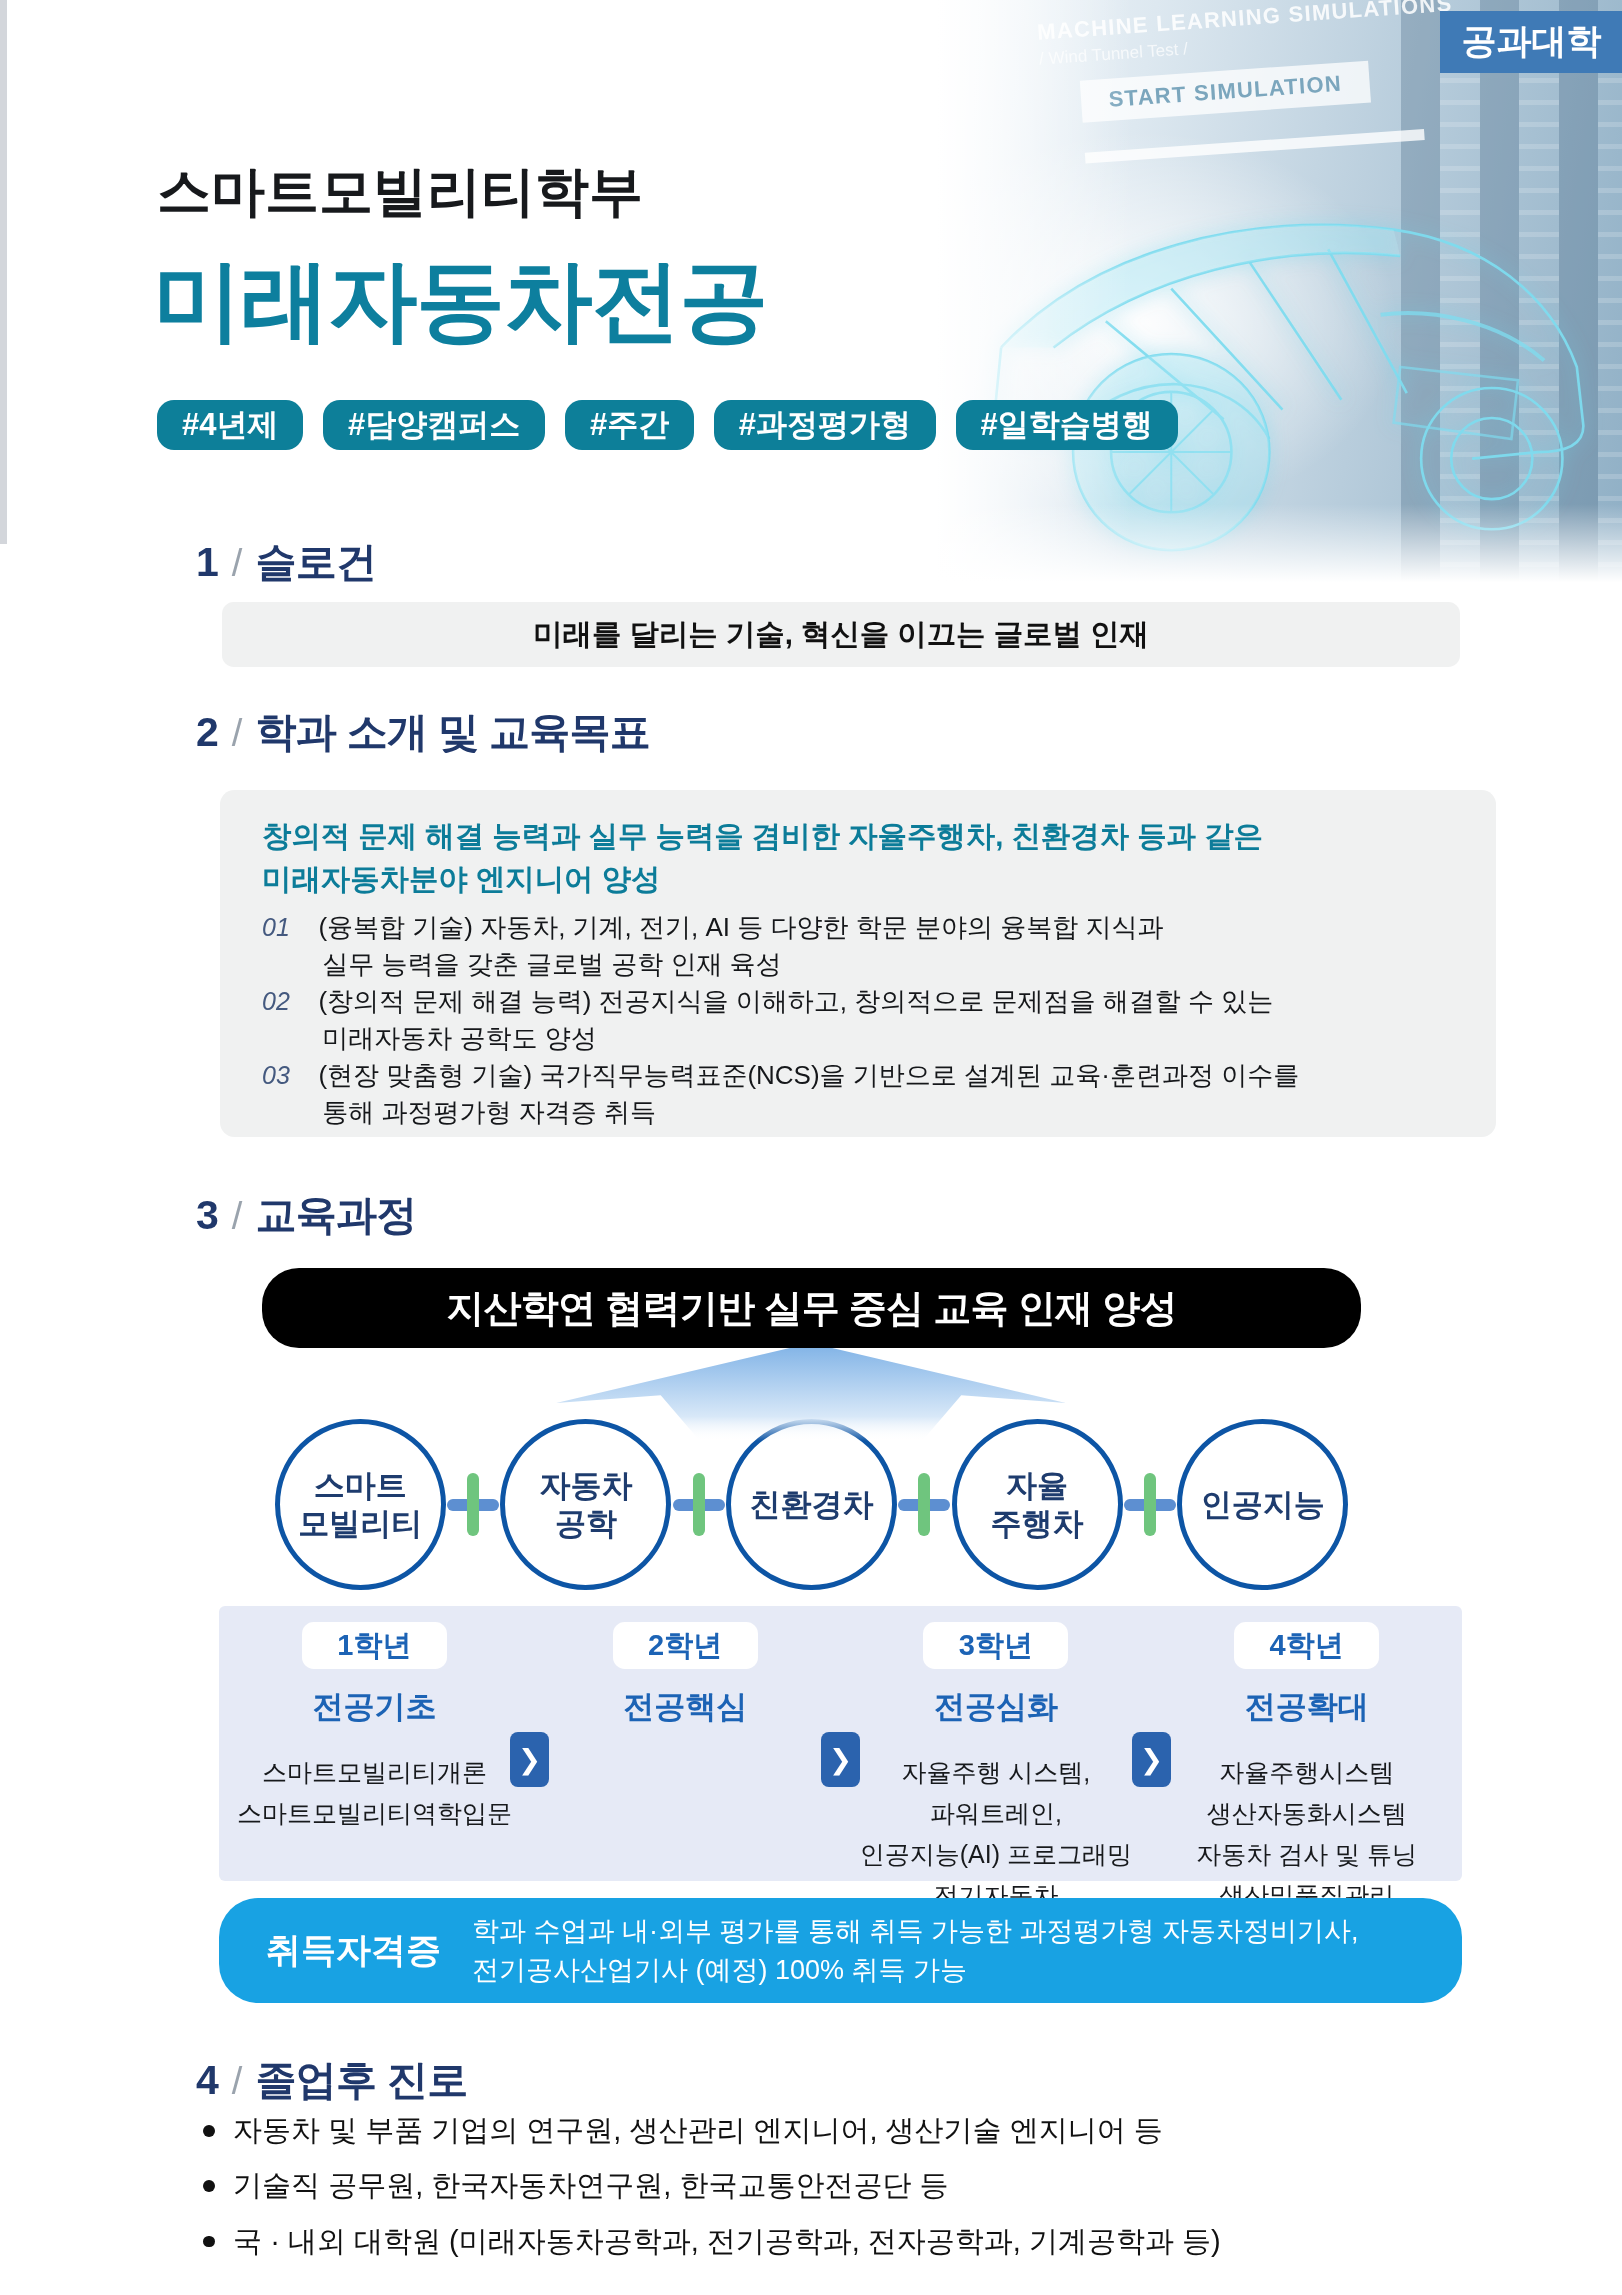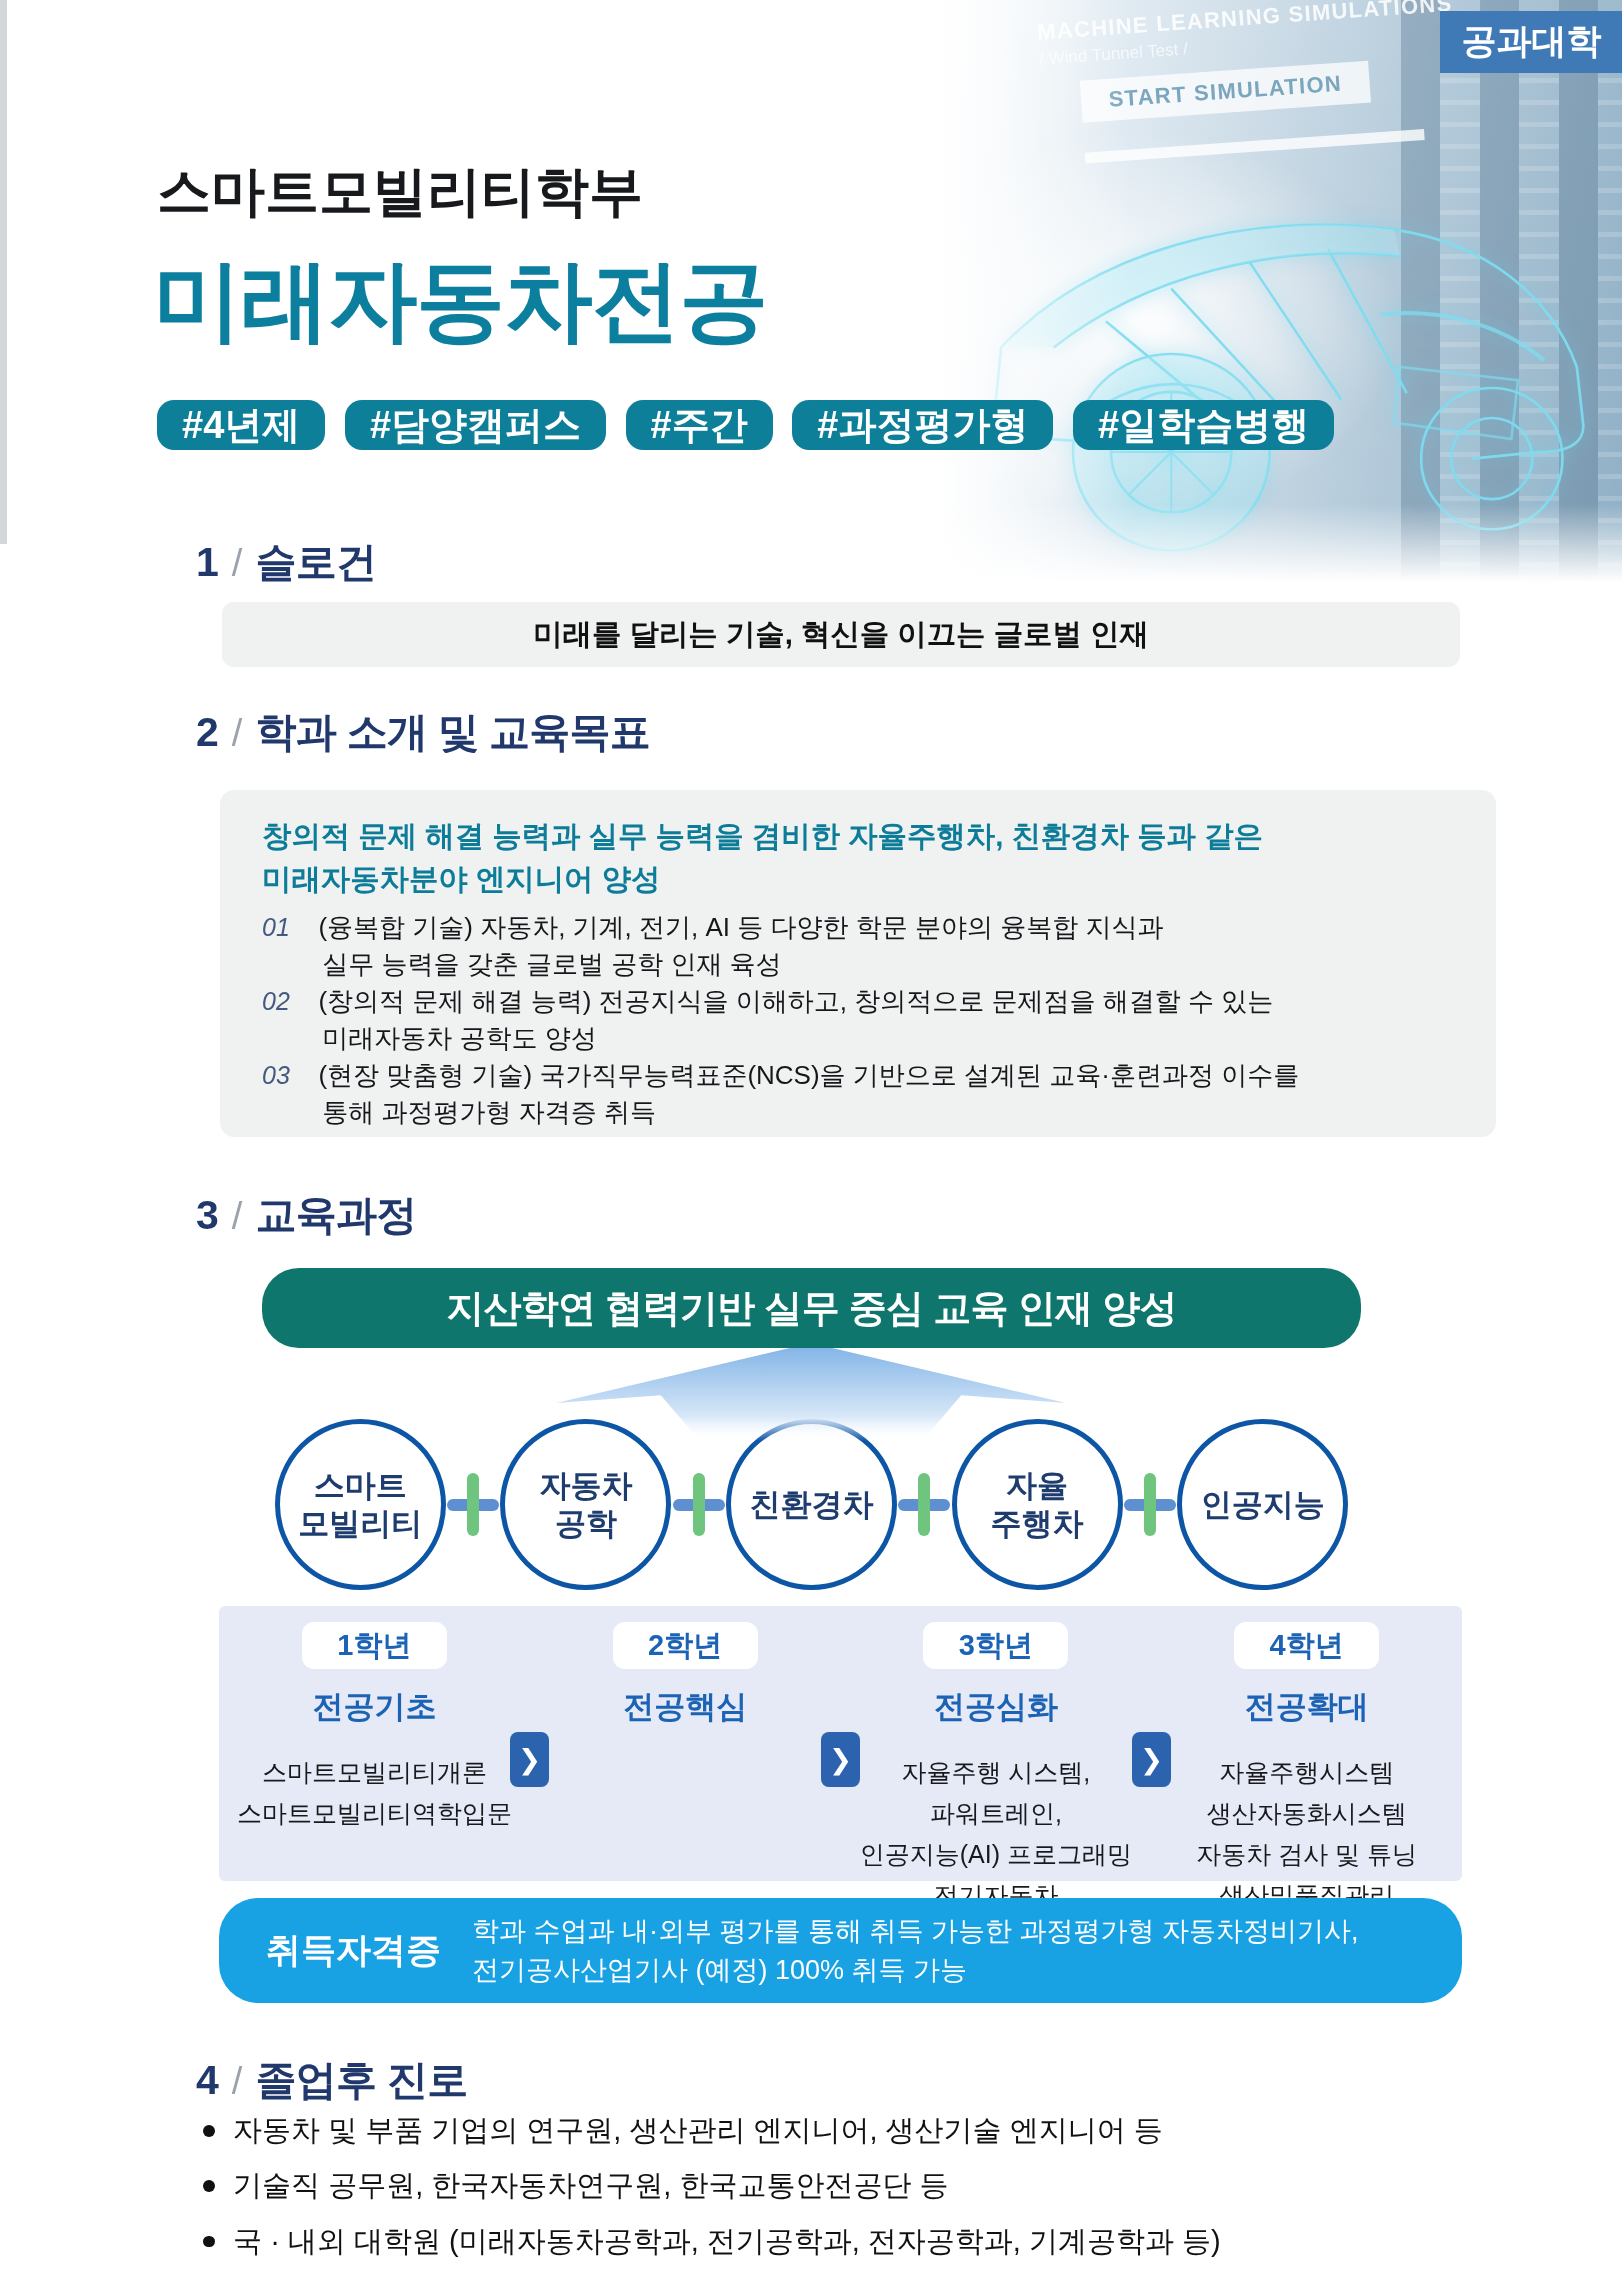--- a/index.html
+++ b/index.html
@@ -33,21 +33,21 @@
 
   
   .college-badge{position:absolute;left:1440px;top:10.5px;width:183px;height:62px;background:#3f7ab6;
      display:flex;align-items:center;justify-content:center;color:#fff;font-size:35px;font-weight:bold;z-index:5;}
 
   
   .dept-title{position:absolute;left:157px;top:156px;font-size:54px;font-weight:bold;color:#17191c;z-index:4;}
   .major-title{position:absolute;left:153px;top:241px;font-size:89px;font-weight:bold;color:#0d7f9e;letter-spacing:-1.3px;z-index:4;}
   .hashtags{position:absolute;left:157px;top:400px;display:flex;gap:19.6px;z-index:4;}
   .hashtag{height:50px;line-height:50px;padding:0 25px;background:#0d7f99;border-radius:17px;
-     color:#fff;font-size:38px;font-weight:bold;white-space:nowrap;}
+     color:#fff;font-size:31px;font-weight:bold;white-space:nowrap;}
 
   
   .sec-h{position:absolute;display:flex;align-items:baseline;gap:13px;color:#20386b;font-weight:bold;}
   .sec-h .num{font-size:41px;}
   .sec-h .sep{font-size:38px;color:#9aa3ad;font-weight:normal;}
   .sec-h .ttl{font-size:41px;letter-spacing:-0.7px;}
 
   
   .slogan-box{position:absolute;left:222px;top:602px;width:1238px;height:65px;background:#f0f1f1;
      border-radius:11.8px;display:flex;align-items:center;justify-content:center;}
@@ -57,21 +57,21 @@
   .intro-box{position:absolute;left:220px;top:790px;width:1276px;height:347px;background:#f0f1f1;
      border-radius:14.4px;padding:23.6px 39px 0 42px;box-sizing:border-box;overflow:hidden;}
   .lead-line{font-size:29.4px;font-weight:bold;color:#0c7c99;line-height:43px;}
   .goals{margin-top:9.2px;}
   .goal{display:flex;gap:14.4px;}
   .goal .no{width:42px;flex:none;font-size:25px;font-style:italic;color:#44597f;line-height:37px;}
   .goal .lines{font-size:26px;color:#15171a;line-height:37px;}
   .goal .lines .l2{padding-left:3.9px;}
 
   
-  .curr-banner{position:absolute;left:262px;top:1268px;width:1099px;height:80px;background:#0f766e;
+  .curr-banner{position:absolute;left:262px;top:1268px;width:1099px;height:80px;background:#000000;
      border-radius:37px;display:flex;align-items:center;justify-content:center;z-index:3;}
   .curr-banner span{color:#fff;font-size:38px;font-weight:bold;letter-spacing:-0.7px;}
   .up-arrow{position:absolute;left:556px;top:1343px;z-index:1;}
 
   
   .pillars{position:absolute;left:0;top:1419px;width:1623px;display:flex;align-items:center;justify-content:center;}
   .pillar{width:161px;height:161px;flex:none;border:5.9px solid #0d55a5;border-radius:50%;background:#fff;
      display:flex;flex-direction:column;align-items:center;justify-content:center;}
   .pillar span{color:#1e3c6e;font-size:31px;font-weight:bold;line-height:38px;}
   .plus{position:relative;width:52px;height:65px;flex:none;margin:0 1.3px;}

